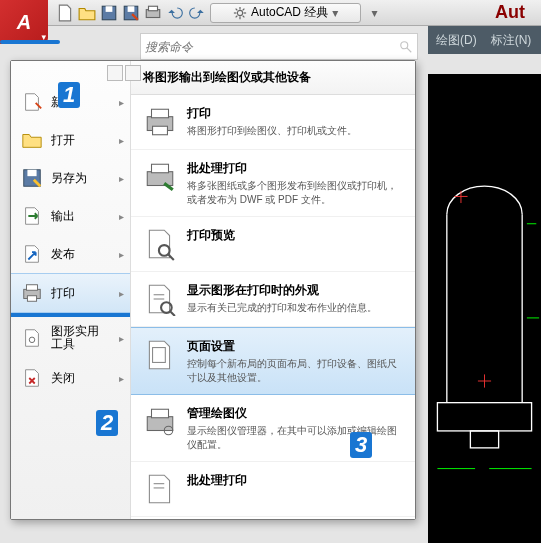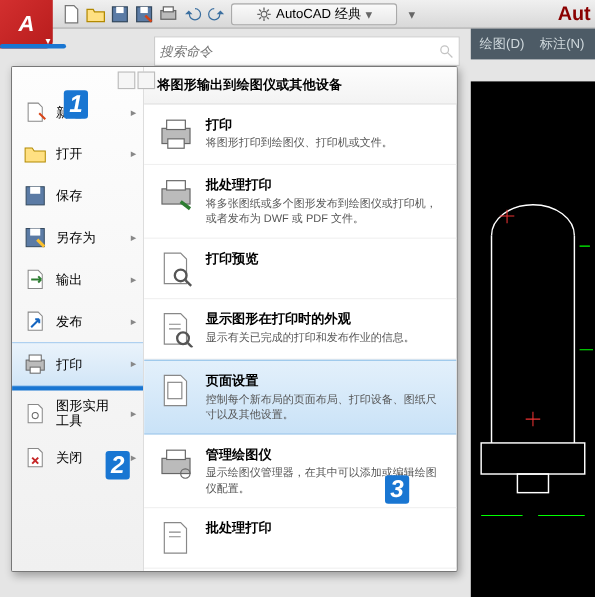--- a/index.html
+++ b/index.html
@@ -32,21 +32,21 @@
   .rc-list { flex: 1; overflow: hidden; }
   .rc-item { display: flex; gap: 10px; padding: 10px 12px; border-bottom: 1px solid #f0f0f0; }
   .rc-item.sel { background: linear-gradient(#e3f0fb,#c9e2f7); border-top: 1px solid #8bbde8; border-bottom: 1px solid #8bbde8; position: relative; }
   .rc-item .bic { width: 34px; height: 34px; flex-shrink: 0; }
   .rc-item .t { font-weight: bold; margin-bottom: 2px; }
   .rc-item .d { color: #555; line-height: 1.35; font-size: 10px; }
   .callout { position: absolute; background: #1976d2; color: #fff; font-weight: bold; font-size: 22px; border-radius: 3px; width: 22px; height: 26px; display: flex; align-items: center; justify-content: center; z-index: 20; font-style: italic; }
   .c1 { top: 82px; left: 58px; }
   .c2 { top: 410px; left: 96px; }
   .c3 { top: 432px; left: 350px; }
-  .right-app { position: absolute; top: 2px; right: 4px; color: #8a0000; font-size: 18px; font-weight: bold; }
+  .right-app { position: absolute; top: 2px; right: 16px; color: #8a0000; font-size: 18px; font-weight: bold; }
   svg { display: block; }
 </style>
 </head>
 <body>
 
 <div class="toolbar">
   <span style="width:48px"></span>
   <span class="tb-btn">
       <svg viewBox="0 0 16 16">
         <path d="M3 1h7l3 3v11H3z" fill="#fff" stroke="#777"></path>
@@ -170,27 +170,20 @@
       <svg class="ic" viewBox="0 0 24 24">
           <path d="M2 6h7l2 3h11v11H2z" fill="#ffe082" stroke="#b28900"></path>
         </svg>
       <span>打开</span>
       <span class="arrow">▸</span>
     </div>
     <div class="lm-item">
       <svg class="ic" viewBox="0 0 24 24">
           <rect x="3" y="3" width="18" height="18" fill="#5b7ba5" stroke="#34495e"></rect>
           <rect x="7" y="3" width="10" height="7" fill="#fff"></rect>
-        </svg>
-      <span>保存</span>
-    </div>
-    <div class="lm-item">
-      <svg class="ic" viewBox="0 0 24 24">
-          <rect x="3" y="3" width="18" height="18" fill="#5b7ba5" stroke="#34495e"></rect>
-          <rect x="7" y="3" width="10" height="7" fill="#fff"></rect>
           <path d="M14 14l7 7" stroke="#fbc02d" stroke-width="3"></path>
         </svg>
       <span>另存为</span>
       <span class="arrow">▸</span>
     </div>
     <div class="lm-item">
       <svg class="ic" viewBox="0 0 24 24">
           <path d="M5 3h10l4 4v14H5z" fill="#fff" stroke="#888"></path>
           <path d="M8 12h10m0 0l-3-3m3 3l-3 3" stroke="#2e7d32" stroke-width="2" fill="none"></path>
         </svg>

